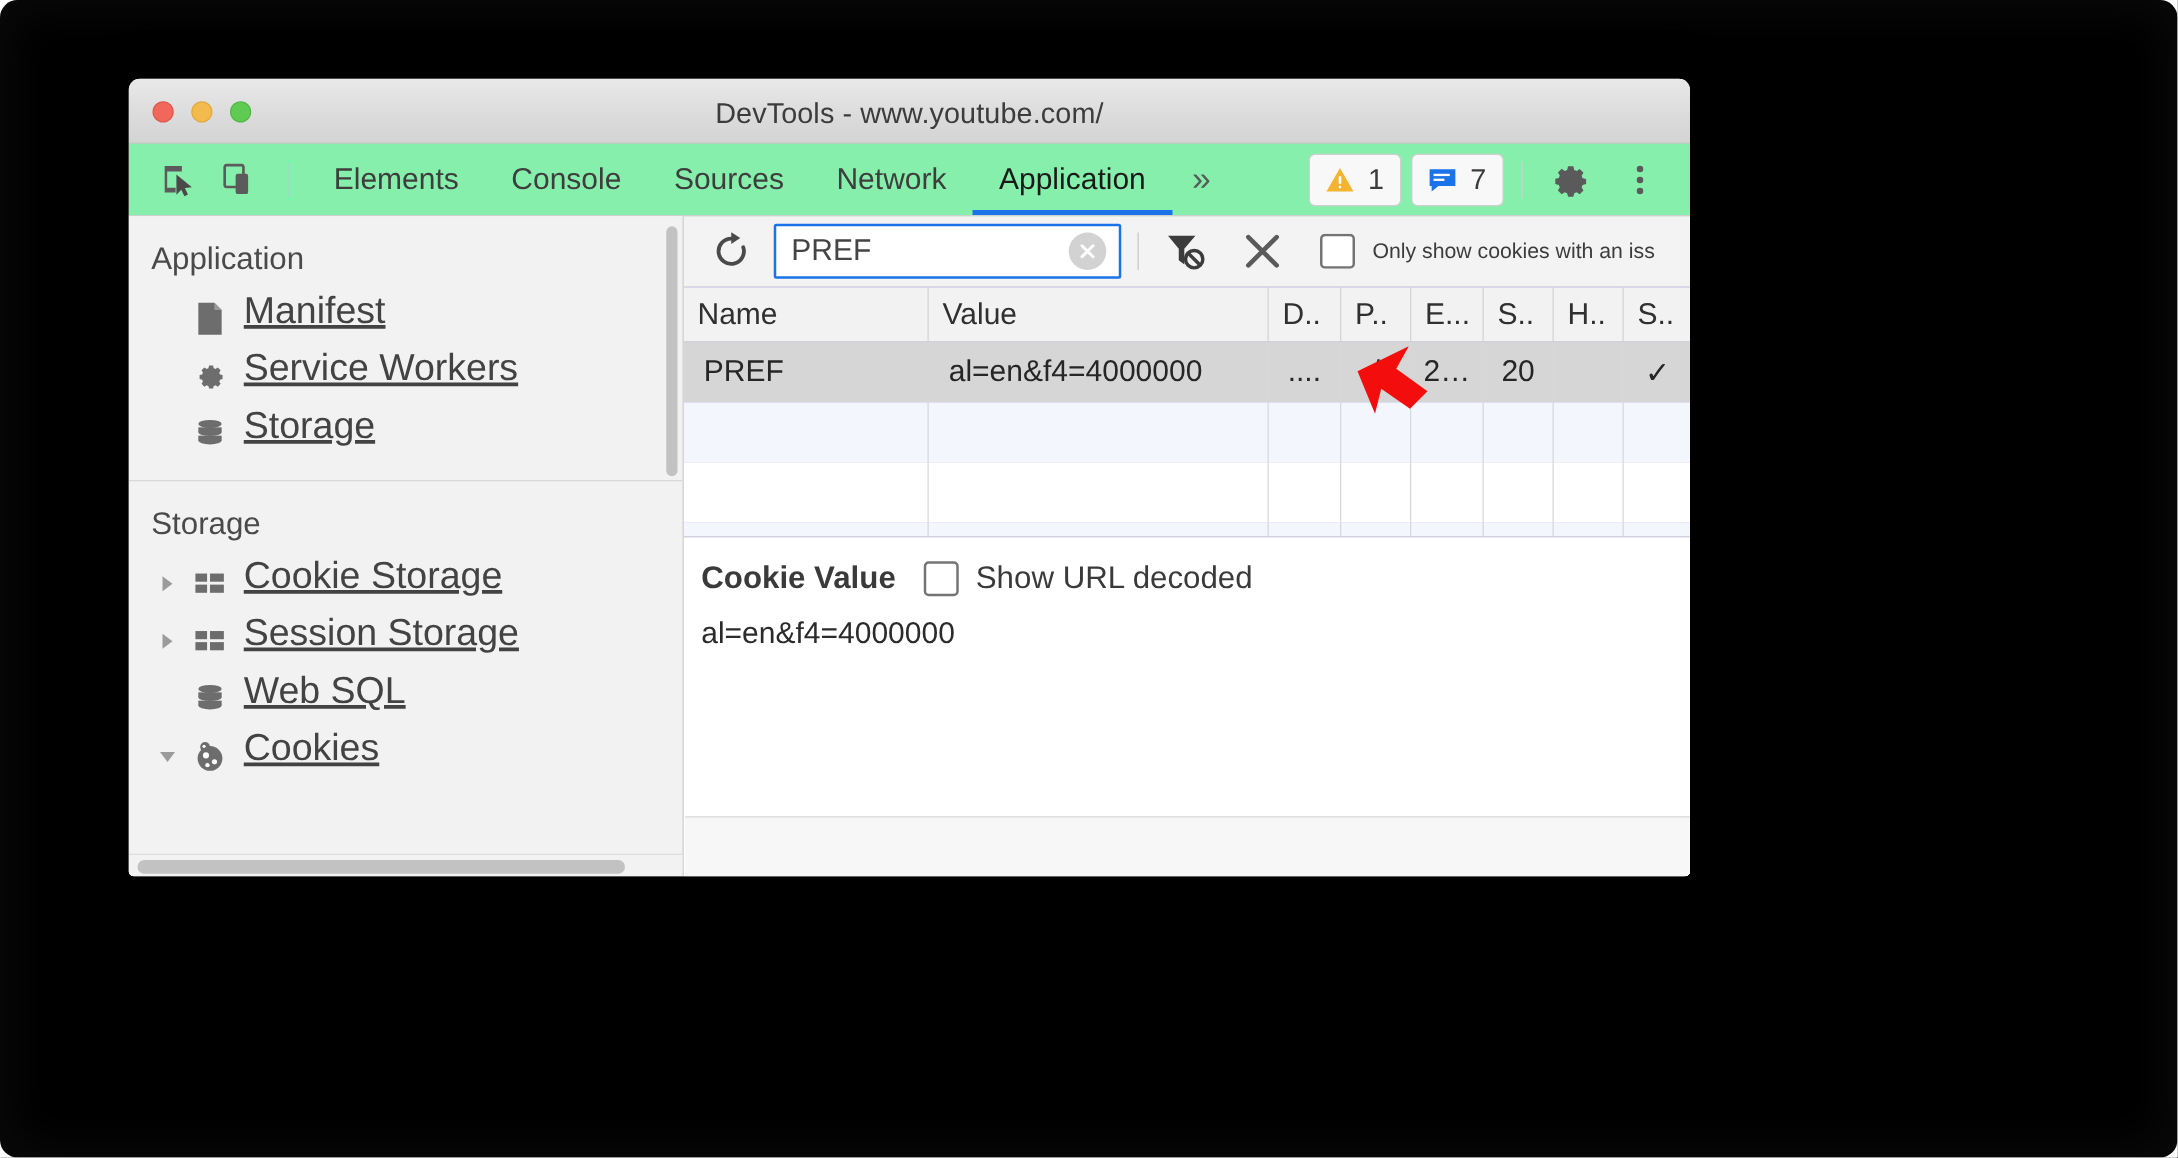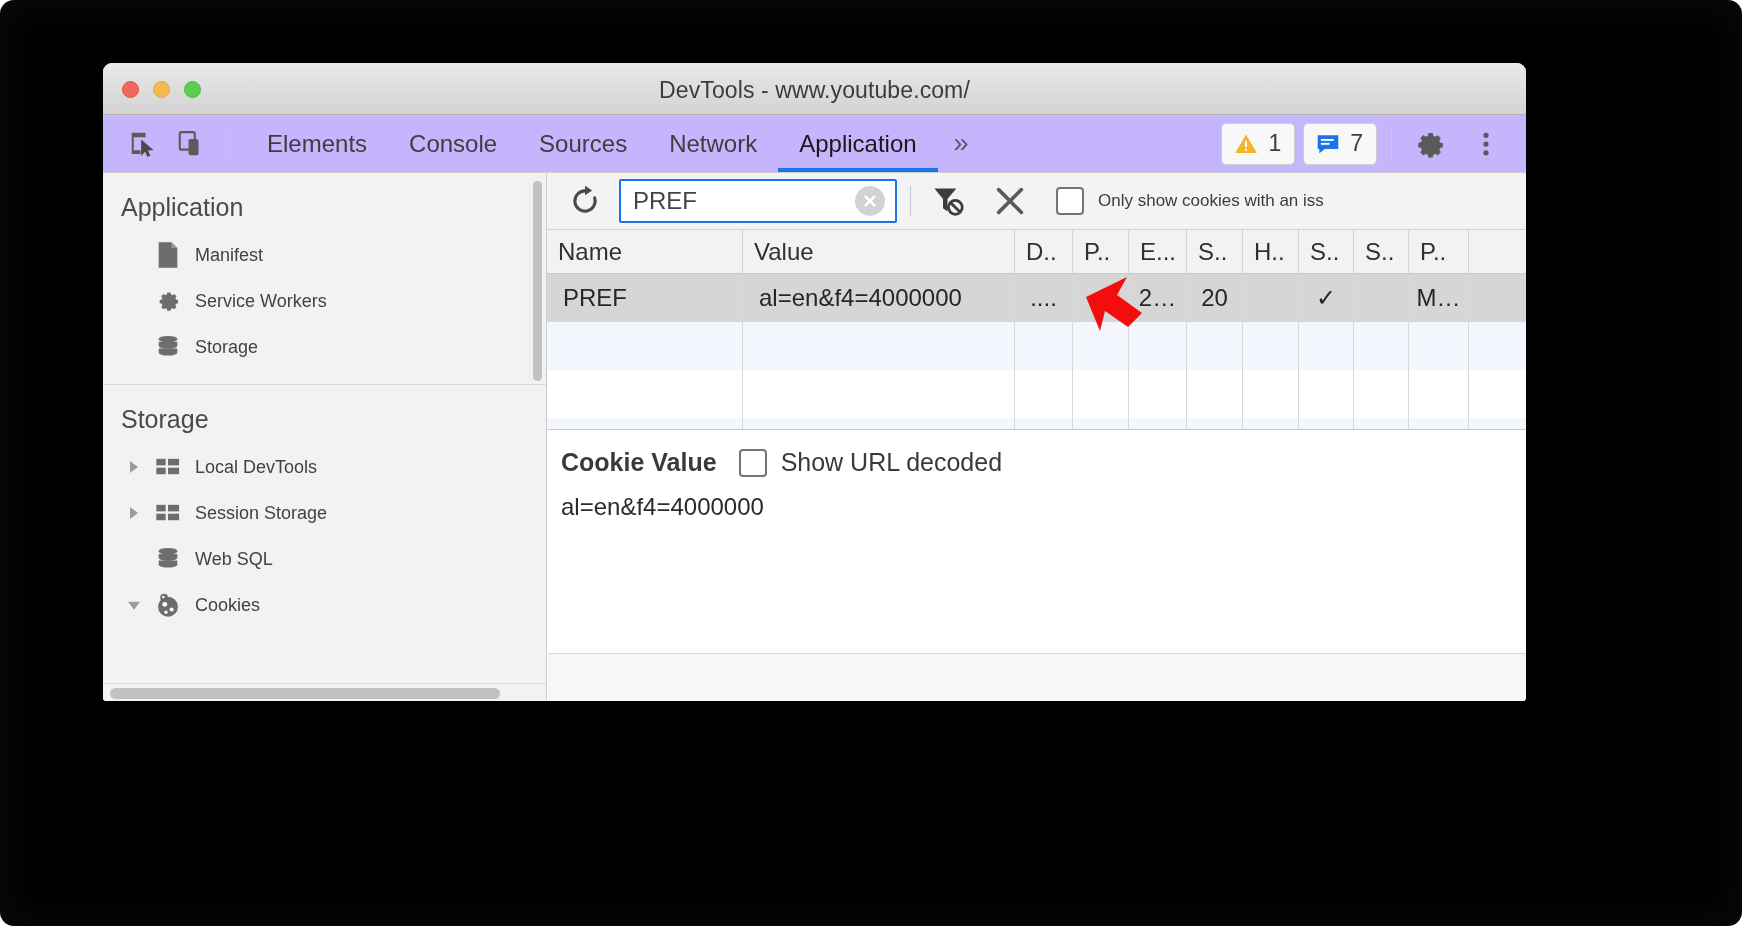--- a/index.html
+++ b/index.html
@@ -28,21 +28,21 @@
     left: 0; top: 0; width: 1742px; height: 926px;
     border-radius: 14px;
     box-shadow: inset 0 0 34px 10px rgba(255,255,255,0.035);
     pointer-events: none;
   }
 
   
   #window {
     position: absolute;
     left: 103px; top: 63px;
-    width: 1423px; height: 638px;
+    width: 1249px; height: 638px;
     background: #ffffff;
     border-radius: 9px 9px 4px 4px;
     overflow: hidden;
     box-shadow: 0 10px 42px rgba(0,0,0,0.55);
   }
 
   
   #titlebar {
     position: relative;
     height: 52px;
@@ -61,21 +61,21 @@
     text-align: center;
     font-size: 23px;
     color: #3c3c3c;
     letter-spacing: 0.1px;
   }
 
   
   #tabbar {
     position: relative;
     height: 58px;
-    background: #c4b5fd;
+    background: #86efac;
     border-bottom: 1px solid #cfcfcf;
     display: flex;
     align-items: center;
     padding: 0 0 0 18px;
   }
   .tool-icon-btn {
     width: 44px; height: 40px;
     display: flex; align-items: center; justify-content: center;
     margin-right: 4px;
   }
@@ -150,26 +150,27 @@
     padding: 16px 0 14px 0;
     border-bottom: 1px solid #d8d8d8;
   }
   .sb-section.last { border-bottom: none; }
   .sb-heading {
     font-size: 25px;
     color: #4a4a4a;
     padding: 4px 0 10px 18px;
   }
   .sb-item {
-    display: flex; align-items: center;
+    display: flex; 
     height: 46px;
     padding-left: 18px;
-    font-size: 18px;
+    font-size: 30px;
     color: #434343;
     white-space: nowrap;
+    text-decoration: underline;
   }
   .sb-arrow {
     width: 26px; flex: 0 0 26px;
     display: flex; align-items: center; justify-content: center;
     margin-right: 2px;
   }
   .sb-arrow.spacer { visibility: hidden; }
   .sb-icon {
     width: 38px; flex: 0 0 38px;
     display: flex; align-items: center; justify-content: center;
@@ -494,21 +495,21 @@
                   </svg>
               </span>
               <span class="sb-icon">
                 <svg width="28" height="24" viewBox="0 0 24 20">
                   <rect x="2" y="3" width="8" height="5.6" fill="#6d6d6d"></rect>
                   <rect x="12" y="3" width="9.5" height="5.6" fill="#6d6d6d"></rect>
                   <rect x="2" y="10.6" width="8" height="5.6" fill="#6d6d6d"></rect>
                   <rect x="12" y="10.6" width="9.5" height="5.6" fill="#6d6d6d"></rect>
                 </svg>
               </span>
-              <span>Local DevTools</span>
+              <span>Cookie Storage</span>
             </div>
 
             <div class="sb-item sb-indent">
               <span class="sb-arrow">
                 <svg width="16" height="16" viewBox="0 0 12 12">
                     <path d="M3 1.5 L9 6 L3 10.5 Z" fill="#9b9b9b"></path>
                   </svg>
               </span>
               <span class="sb-icon">
                 <svg width="28" height="24" viewBox="0 0 24 20">

